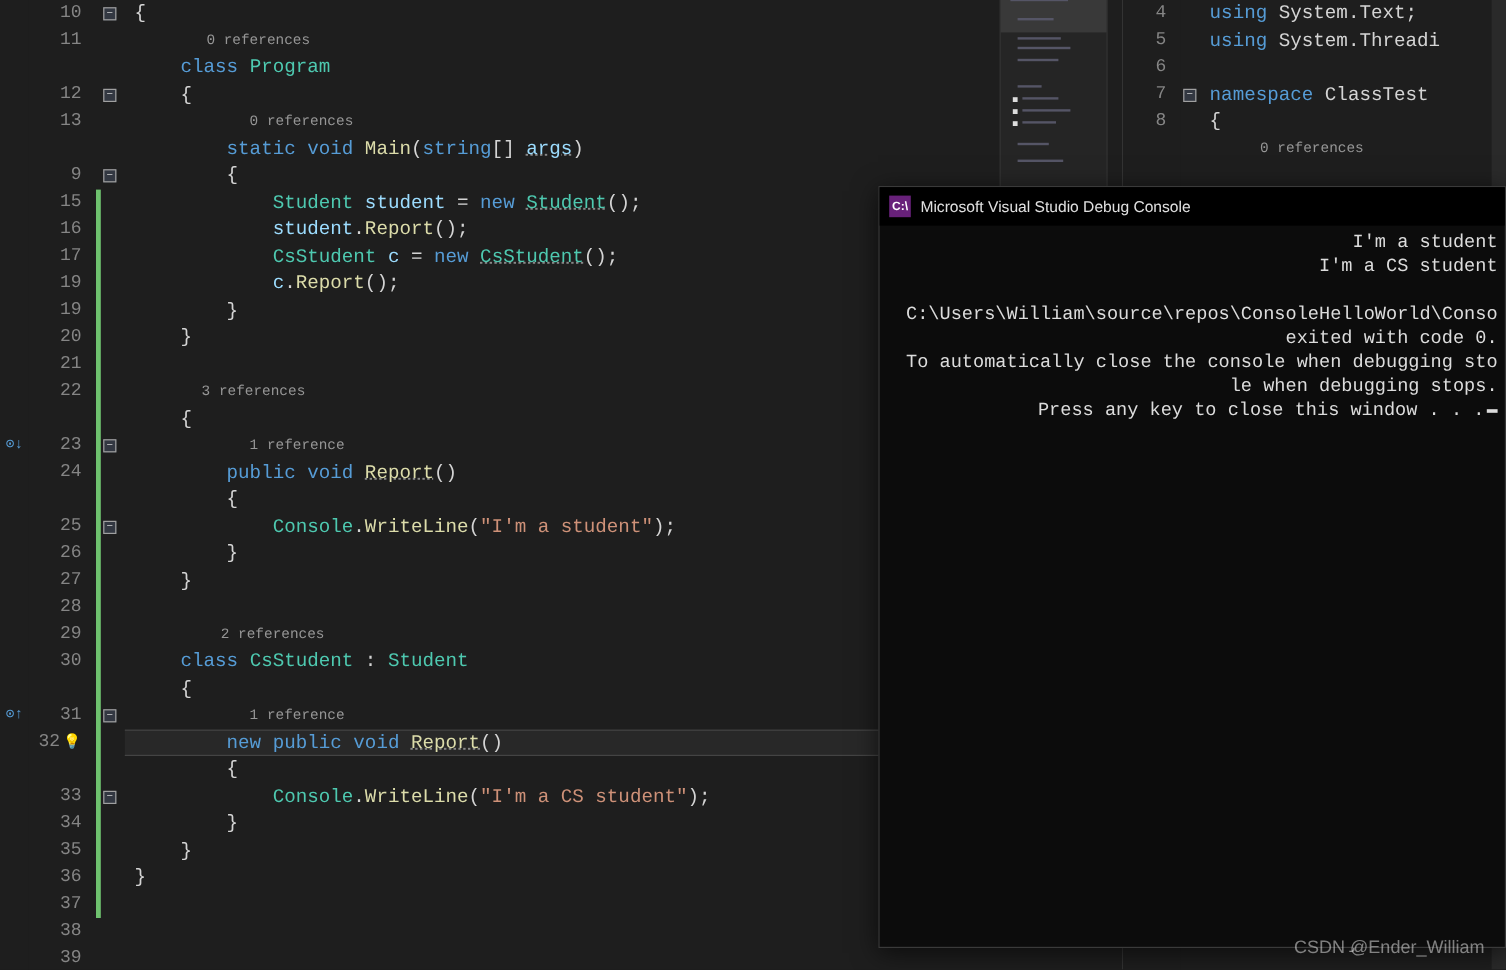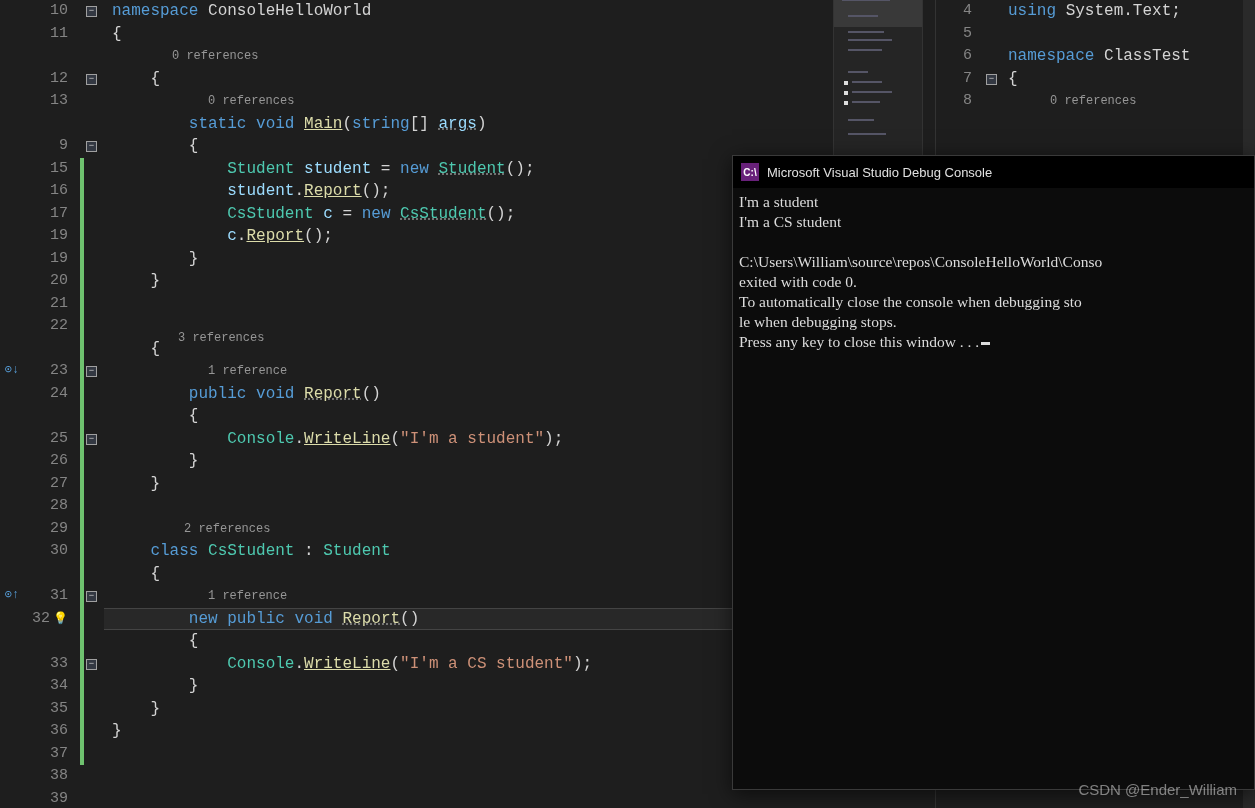--- a/index.html
+++ b/index.html
@@ -103,21 +103,21 @@
 }
 .refs {
   position: absolute;
   font-size: 12px;
   color: #969696;
   height: 22.5px;
   line-height: 22.5px;
 }
 .kw { color: #569cd6; }
 .cls { color: #4ec9b0; }
-.method { color: #dcdcaa; text-decoration: underline; }
+.method { color: #dcdcaa; }
 .var { color: #9cdcfe; }
 .str { color: #ce9178; }
 .pun { color: #d4d4d4; }
 .ns { color: #d4d4d4; }
 .param { color: #9cdcfe; }
 .cursor-line {
   position: absolute;
   left: 0;
   right: 0;
   height: 22.5px;
@@ -190,26 +190,27 @@
   font-weight: bold;
   font-family: Arial;
 }
 .console-title {
   color: #e0e0e0;
   font-size: 13px;
   font-family: 'Segoe UI', Arial, sans-serif;
 }
 .console-body {
   padding: 4px 6px;
-  font-family: Liberation Serif, serif;
+  font-family: Liberation Mono, monospace;
   font-size: 15.5px;
   line-height: 20px;
   color: #dcdcdc;
   white-space: pre-wrap;
   word-break: break-all;
+  text-align: right;
 }
 .console-cursor {
   display: inline-block;
   width: 9px;
   height: 3px;
   background: #dcdcdc;
   vertical-align: baseline;
   margin-left: 2px;
   margin-bottom: 2px;
 }
@@ -285,35 +286,35 @@
       <div class="fold-col" id="fold-left">
           <div class="fold" style="top: 6px; left: 2px;">−</div>
           <div class="fold" style="top: 73.5px; left: 2px;">−</div>
           <div class="fold" style="top: 141px; left: 2px;">−</div>
           <div class="fold" style="top: 366px; left: 2px;">−</div>
           <div class="fold" style="top: 433.5px; left: 2px;">−</div>
           <div class="fold" style="top: 591px; left: 2px;">−</div>
           <div class="fold" style="top: 658.5px; left: 2px;">−</div>
         </div>
       <div class="code-lines" id="code-left">
-          <div class="line"><span class="kw">namespace</span><span class="ns"> ConsoleHelloWorld</span></div>
           <div class="line"><span class="pun">{</span></div>
           <div class="line"><span class="refs" style="left: 60px;">0 references</span></div>
+          <div class="line"><span class="pun">    </span><span class="kw">class</span><span class="pun"> </span><span class="cls">Program</span></div>
           <div class="line"><span class="pun">    {</span></div>
           <div class="line"><span class="refs" style="left: 96px;">0 references</span></div>
           <div class="line"><span class="pun">        </span><span class="kw">static</span><span class="pun"> </span><span class="kw">void</span><span class="pun"> </span><span class="method">Main</span><span class="pun">(</span><span class="kw">string</span><span class="pun">[] </span><span class="param dotted">args</span><span class="pun">)</span></div>
           <div class="line"><span class="pun">        {</span></div>
           <div class="line"><span class="pun">            </span><span class="cls">Student</span><span class="pun"> </span><span class="var">student</span><span class="pun"> = </span><span class="kw">new</span><span class="pun"> </span><span class="cls dotted">Student</span><span class="pun">();</span></div>
           <div class="line"><span class="pun">            </span><span class="var">student</span><span class="pun">.</span><span class="method">Report</span><span class="pun">();</span></div>
           <div class="line"><span class="pun">            </span><span class="cls">CsStudent</span><span class="pun"> </span><span class="var">c</span><span class="pun"> = </span><span class="kw">new</span><span class="pun"> </span><span class="cls dotted">CsStudent</span><span class="pun">();</span></div>
           <div class="line"><span class="pun">            </span><span class="var">c</span><span class="pun">.</span><span class="method">Report</span><span class="pun">();</span></div>
           <div class="line"><span class="pun">        }</span></div>
           <div class="line"><span class="pun">    }</span></div>
           <div class="line"><span class="pun"></span></div>
-          <div class="line"><span class="refs" style="left: 66px; margin-top: 12px;">3 references</span></div>
+          <div class="line"><span class="refs" style="left: 56px;">3 references</span></div>
           <div class="line"><span class="pun">    {</span></div>
           <div class="line"><span class="refs" style="left: 96px;">1 reference</span></div>
           <div class="line"><span class="pun">        </span><span class="kw">public</span><span class="pun"> </span><span class="kw">void</span><span class="pun"> </span><span class="method dotted">Report</span><span class="pun">()</span></div>
           <div class="line"><span class="pun">        {</span></div>
           <div class="line"><span class="pun">            </span><span class="cls">Console</span><span class="pun">.</span><span class="method">WriteLine</span><span class="pun">(</span><span class="str">"I'm a student"</span><span class="pun">);</span></div>
           <div class="line"><span class="pun">        }</span></div>
           <div class="line"><span class="pun">    }</span></div>
           <div class="line"><span class="pun"></span></div>
           <div class="line"><span class="refs" style="left: 72px; font-family: Liberation Mono, monospace;">2 references</span></div>
           <div class="line"><span class="pun">    </span><span class="kw">class</span><span class="pun"> </span><span class="cls">CsStudent</span><span class="pun"> : </span><span class="cls">Student</span></div>
@@ -358,20 +359,21 @@
           <div class="ln">8</div>
           <div class="ln"></div>
           <div style="height: 640px;"></div>
           <div class="ln">34</div>
         </div>
       <div class="fold-col" id="fold-right">
           <div class="fold" style="top: 73.5px; left: 2px;">−</div>
         </div>
       <div class="code-lines" id="code-right">
           <div class="line"><span class="kw">using</span><span class="pun"> </span><span class="ns">System</span><span class="pun">.</span><span class="ns">Text</span><span class="pun">;</span></div>
+          <div class="line"><span class="kw">using</span><span class="pun"> </span><span class="ns">System</span><span class="pun">.</span><span class="ns">Threadi</span></div>
           <div class="line"><span class="pun"></span></div>
           <div class="line"><span class="kw">namespace</span><span class="pun"> </span><span class="ns">ClassTest</span></div>
           <div class="line"><span class="pun">{</span></div>
           <div class="line"><span class="refs" style="left: 42px;">0 references</span></div>
           <div style="height: 640px;"></div>
           <div class="line"><span class="pun">            }</span></div>
         </div>
     </div>
     <div class="scrollbar-v"></div>
   </div>

